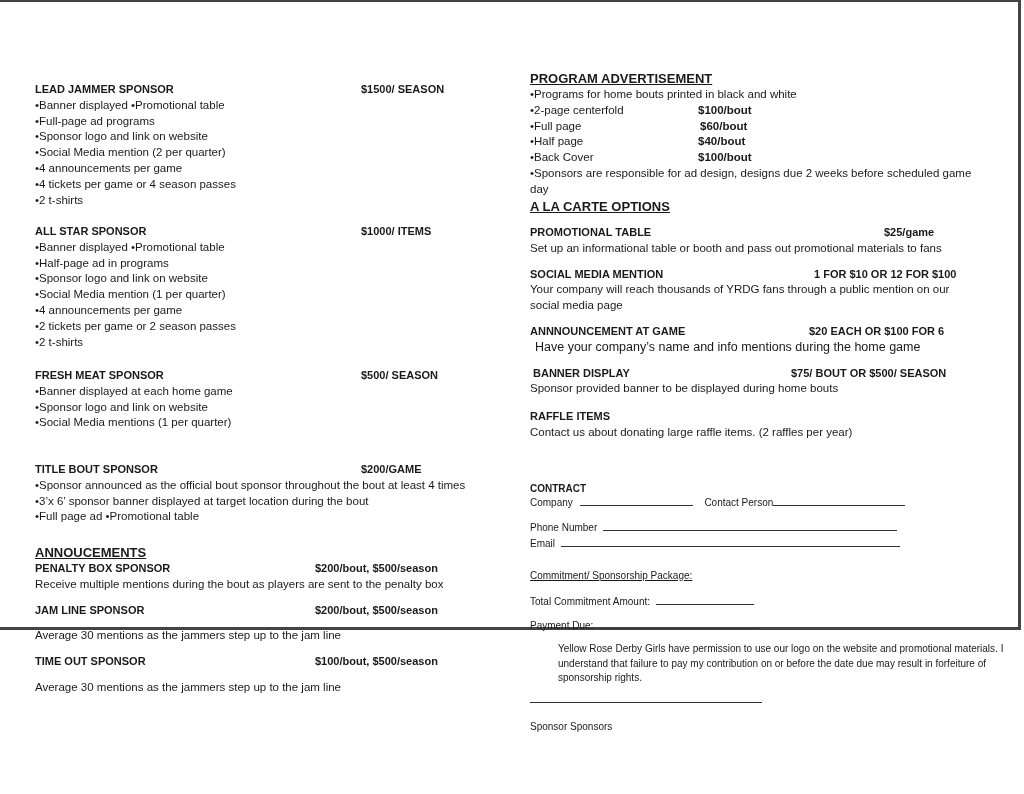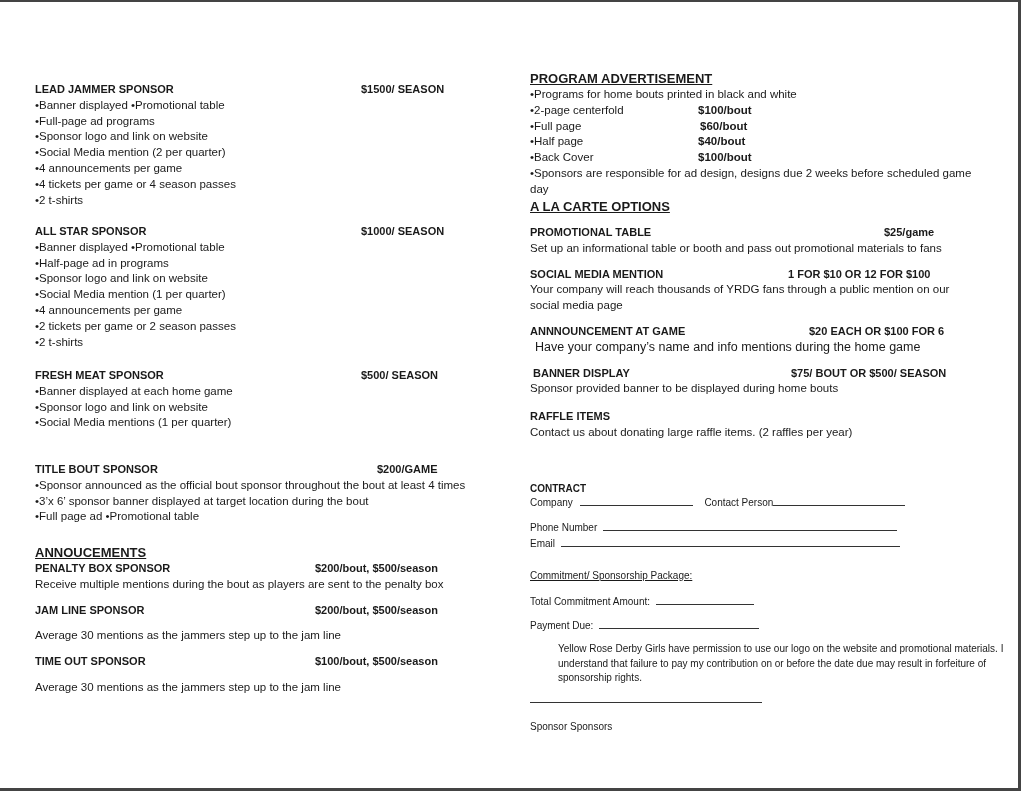--- a/index.html
+++ b/index.html
@@ -12,21 +12,21 @@
     height: 794px;
     overflow: hidden;
     position: relative;
     font-family: "Liberation Sans", sans-serif;
     color: #1a1a1a;
   }
   .page {
     position: absolute;
     left: 0; top: 0;
     width: 1021px;
-    height: 791px;
+    height: 630px;
     border-top: 2px solid #444;
     border-right: 3px solid #444;
     border-bottom: 3px solid #444;
     background: #fff;
     box-sizing: border-box;
   }
   .col-left {
     position: absolute;
     left: 35px;
     top: 80px;
@@ -110,21 +110,21 @@
       <div class="line">•Sponsor logo and link on website</div>
       <div class="line">•Social Media mention (2 per quarter)</div>
       <div class="line">•4 announcements per game</div>
       <div class="line">•4 tickets per game or 4 season passes</div>
       <div class="line">•2 t-shirts</div>
     </div>
 
     <div class="block" style="top:142px;">
       <div class="head">
         <span>ALL STAR SPONSOR</span>
-        <span class="price" style="left:326px;">$1000/ SEASON</span>
+        <span class="price" style="left:326px;">$1000/ ITEMS</span>
       </div>
       <div class="line">•Banner displayed •Promotional table</div>
       <div class="line">•Half-page ad in programs</div>
       <div class="line">•Sponsor logo and link on website</div>
       <div class="line">•Social Media mention (1 per quarter)</div>
       <div class="line">•4 announcements per game</div>
       <div class="line">•2 tickets per game or 2 season passes</div>
       <div class="line">•2 t-shirts</div>
     </div>
 
@@ -134,21 +134,21 @@
         <span class="price" style="left:326px;">$500/ SEASON</span>
       </div>
       <div class="line">•Banner displayed at each home game</div>
       <div class="line">•Sponsor logo and link on website</div>
       <div class="line">•Social Media mentions (1 per quarter)</div>
     </div>
 
     <div class="block" style="top:380px;">
       <div class="head">
         <span>TITLE BOUT SPONSOR</span>
-        <span class="price" style="left:342px;">$200/GAME</span>
+        <span class="price" style="left:326px;">$200/GAME</span>
       </div>
       <div class="line">•Sponsor announced as the official bout sponsor throughout the bout at least 4 times</div>
       <div class="line">•3’x 6’ sponsor banner displayed at target location during the bout</div>
       <div class="line">•Full page ad •Promotional table</div>
     </div>
 
     <div class="block" style="top:462px;">
       <div class="section-title">ANNOUCEMENTS</div>
       <div class="head">
         <span>PENALTY BOX SPONSOR</span>
@@ -196,21 +196,21 @@
       <div class="section-title">A LA CARTE OPTIONS</div>
 
       <div class="head" style="margin-top:10px;">
         <span>PROMOTIONAL TABLE</span>
         <span class="price" style="left:354px;">$25/game</span>
       </div>
       <div class="line">Set up an informational table or booth and pass out promotional materials to fans</div>
 
       <div class="head" style="margin-top:10px;">
         <span>SOCIAL MEDIA MENTION</span>
-        <span class="price" style="left:258px;">1 FOR $10 OR 12 FOR $100</span>
+        <span class="price" style="left:284px;">1 FOR $10 OR 12 FOR $100</span>
       </div>
       <div class="line wrap" style="width:440px;">Your company will reach thousands of YRDG fans through a public mention on our social media page</div>
 
       <div class="head" style="margin-top:10px;">
         <span>ANNNOUNCEMENT AT GAME</span>
         <span class="price" style="left:279px;">$20 EACH OR $100 FOR 6</span>
       </div>
       <div class="line" style="font-size:12.5px; padding-left:5px;">Have your company’s name and info mentions during the home game</div>
 
       <div class="head" style="margin-top:10px; padding-left:3px;">

